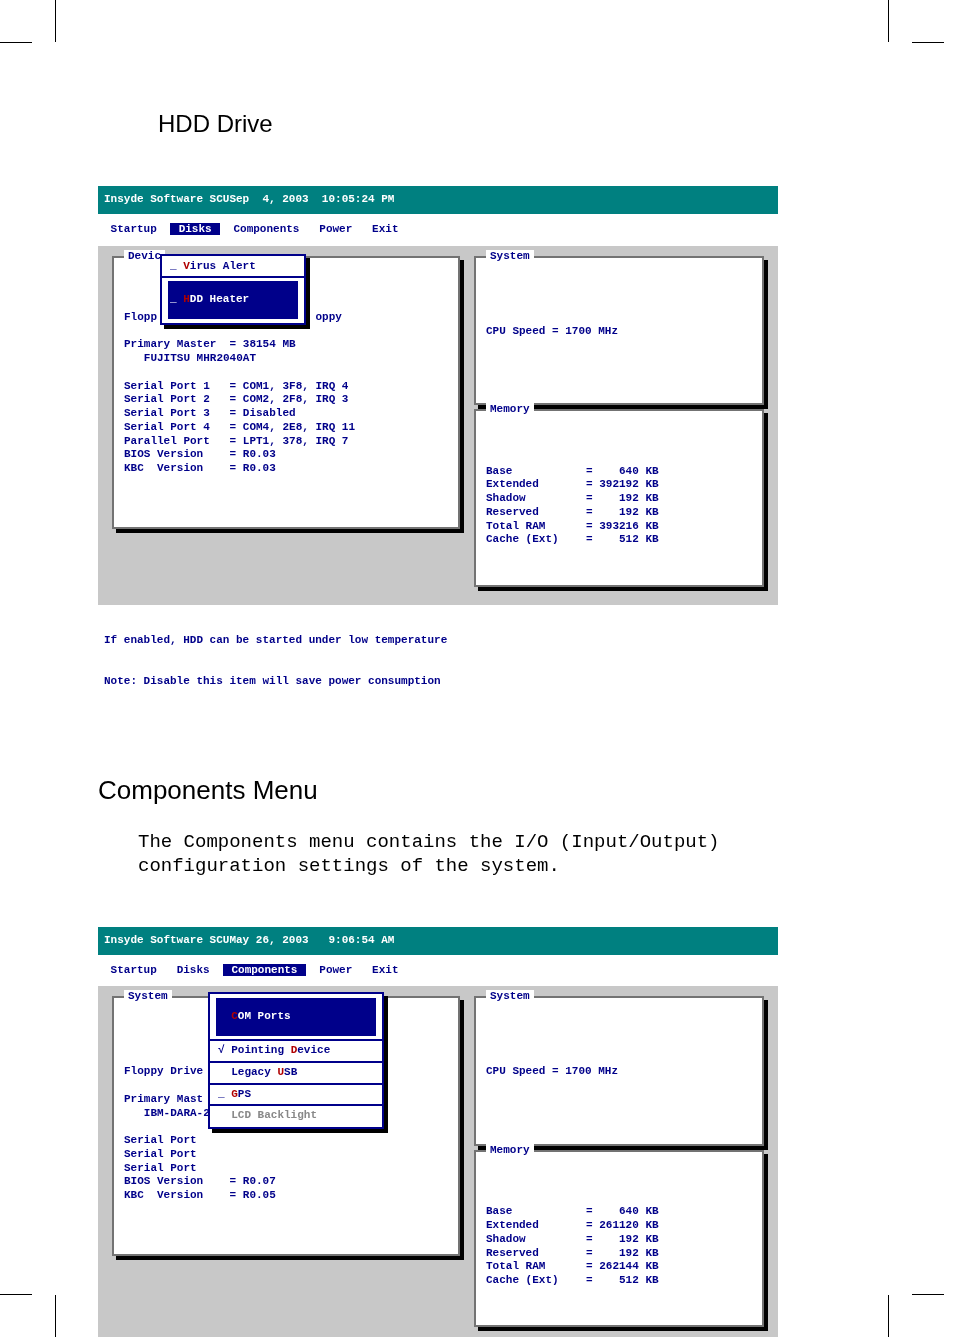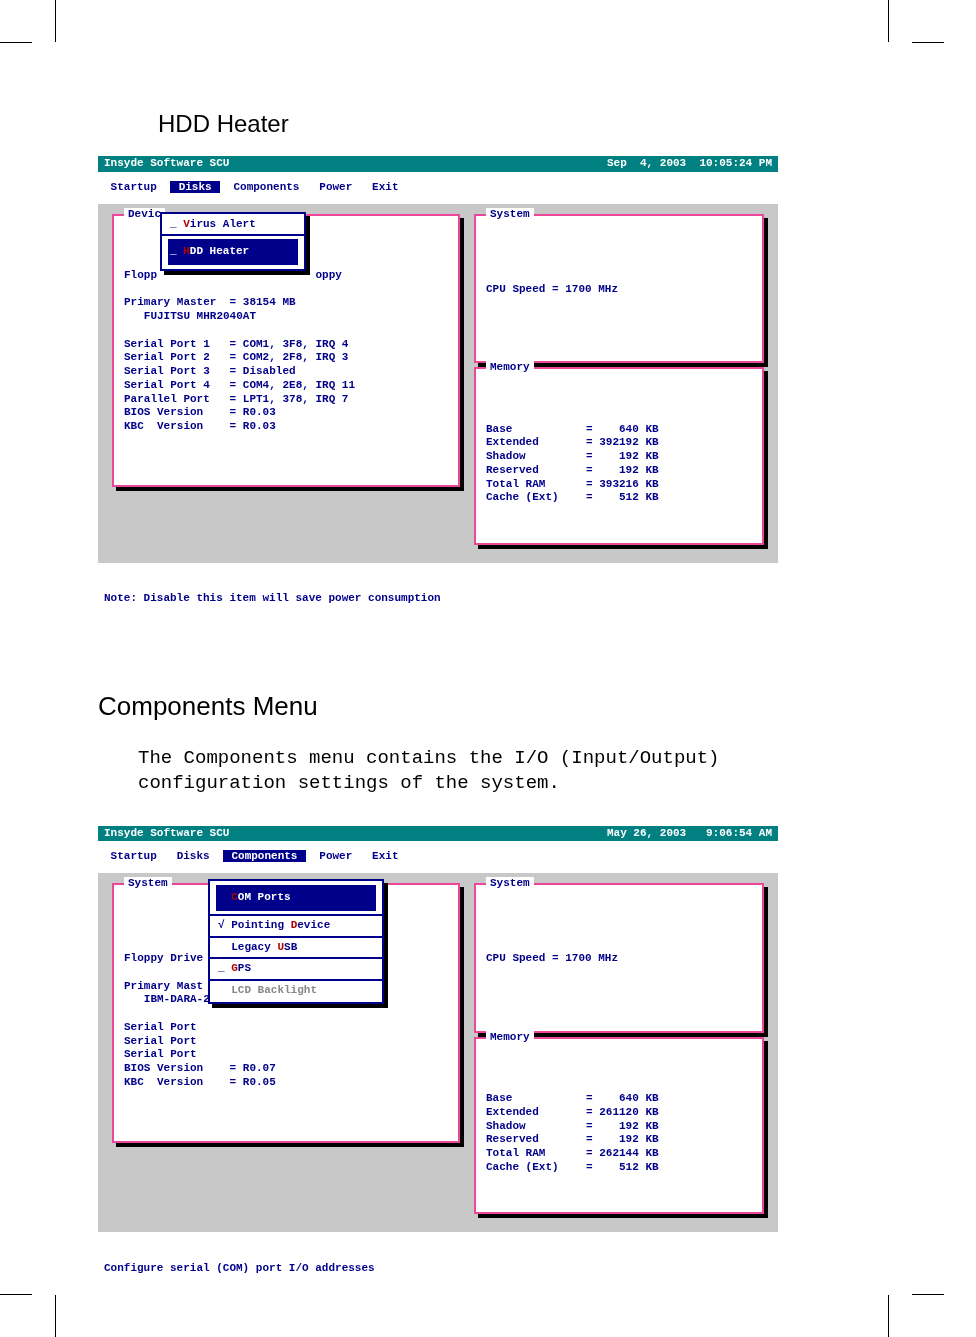--- a/index.html
+++ b/index.html
@@ -51,24 +51,24 @@
     font-family: "Courier New", monospace;
     font-size: 11px;
     line-height: 1.25;
     margin: 0 0 10px 0;
     position: relative;
   }
   .bios-titlebar {
     background: #008080;
     color: #fff;
     font-weight: bold;
-    padding: 1px 6px;
+    padding: 7px 6px;
     display: flex;
-    justify-content: space-between;
-    white-space: pre;
+    white-space: pre;
+    margin-top: 48px;
   }
   .bios-menubar {
     background: #fff;
     color: #00008a;
     font-weight: bold;
     padding: 9px 6px;
     white-space: pre;
   }
   .bios-menubar .sel {
     background: #00008a;
@@ -79,21 +79,21 @@
     display: flex;
     gap: 14px;
     padding: 10px 14px 14px 14px;
     background: #c8c8c8;
   }
   .col-left { flex: 1.2; position: relative; }
   .col-right { flex: 1; display: flex; flex-direction: column; gap: 4px; }
 
   .panel {
     position: relative;
-    border: 2px solid #ec4899;
+    border: 2px solid #737373;
     background: #fff;
     color: #00008a;
     font-weight: bold;
     padding: 12px 10px 10px 10px;
     box-shadow: 4px 4px 0 #000;
     white-space: pre;
   }
   .panel-title {
     position: absolute;
     top: -8px;
@@ -109,21 +109,21 @@
     font-weight: bold;
     box-shadow: 4px 4px 0 #000;
     padding: 4px 6px;
     white-space: pre;
     z-index: 5;
   }
   .popup .row { padding: 0 2px; }
   .popup .sel {
     background: #00008a;
     color: #fff;
-    padding: 6px 2px;
+    padding: 12px 2px;
   }
   .popup .hot { color: #b00000; }
   .popup .disabled { color: #888; }
   .popup hr {
     border: none;
     border-top: 2px solid #00008a;
     margin: 3px -6px;
   }
 
   .statusbar {
@@ -146,21 +146,21 @@
   <div class="h" style="left:0; top:42px; width:32px;"></div>
   <div class="h" style="left:912px; top:42px; width:32px;"></div>
   <div class="v" style="left:55px; bottom:0; height:42px;"></div>
   <div class="v" style="left:888px; bottom:0; height:42px;"></div>
   <div class="h" style="left:0; bottom:42px; width:32px;"></div>
   <div class="h" style="left:912px; bottom:42px; width:32px;"></div>
 </div>
 
 <div class="page">
 
-  <h2 class="subsection">HDD Heater</h2>
+  <h2 class="subsection">HDD Drive</h2>
 
   <div class="bios">
     <div class="bios-titlebar">
       <span>Insyde Software SCU</span>
       <span>Sep  4, 2003  10:05:24 PM</span>
     </div>
     <div class="bios-menubar" id="bios1-menubar"><span> Startup </span> <span class="sel"> Disks </span> <span> Components </span> <span> Power </span> <span> Exit </span> </div>
     <div class="bios-body">
       <div class="col-left">
         <div class="panel" style="min-height:210px;">
@@ -174,20 +174,21 @@
           <span class="panel-title">System</span>
           <div id="bios1-sys-lines"><div>&nbsp;</div><div>CPU Speed = 1700 MHz</div><div>&nbsp;</div><div>&nbsp;</div></div>
         </div>
         <div class="panel">
           <span class="panel-title">Memory</span>
           <div id="bios1-mem-lines"><div class="kvline"><span style="width: 100px;">Base</span><span>=    640 KB</span></div><div class="kvline"><span style="width: 100px;">Extended</span><span>= 392192 KB</span></div><div class="kvline"><span style="width: 100px;">Shadow</span><span>=    192 KB</span></div><div class="kvline"><span style="width: 100px;">Reserved</span><span>=    192 KB</span></div><div class="kvline"><span style="width: 100px;">Total RAM</span><span>= 393216 KB</span></div><div class="kvline"><span style="width: 100px;">Cache (Ext)</span><span>=    512 KB</span></div></div>
         </div>
       </div>
     </div>
     <div class="statusbar">
+      <div>If enabled, HDD can be started under low temperature</div>
       <div>Note: Disable this item will save power consumption</div>
     </div>
   </div>
 
   <h1 class="section">Components Menu</h1>
   <p class="body">The Components menu contains the I/O (Input/Output) configuration settings of the system.</p>
 
   <div class="bios">
     <div class="bios-titlebar">
       <span>Insyde Software SCU</span>

